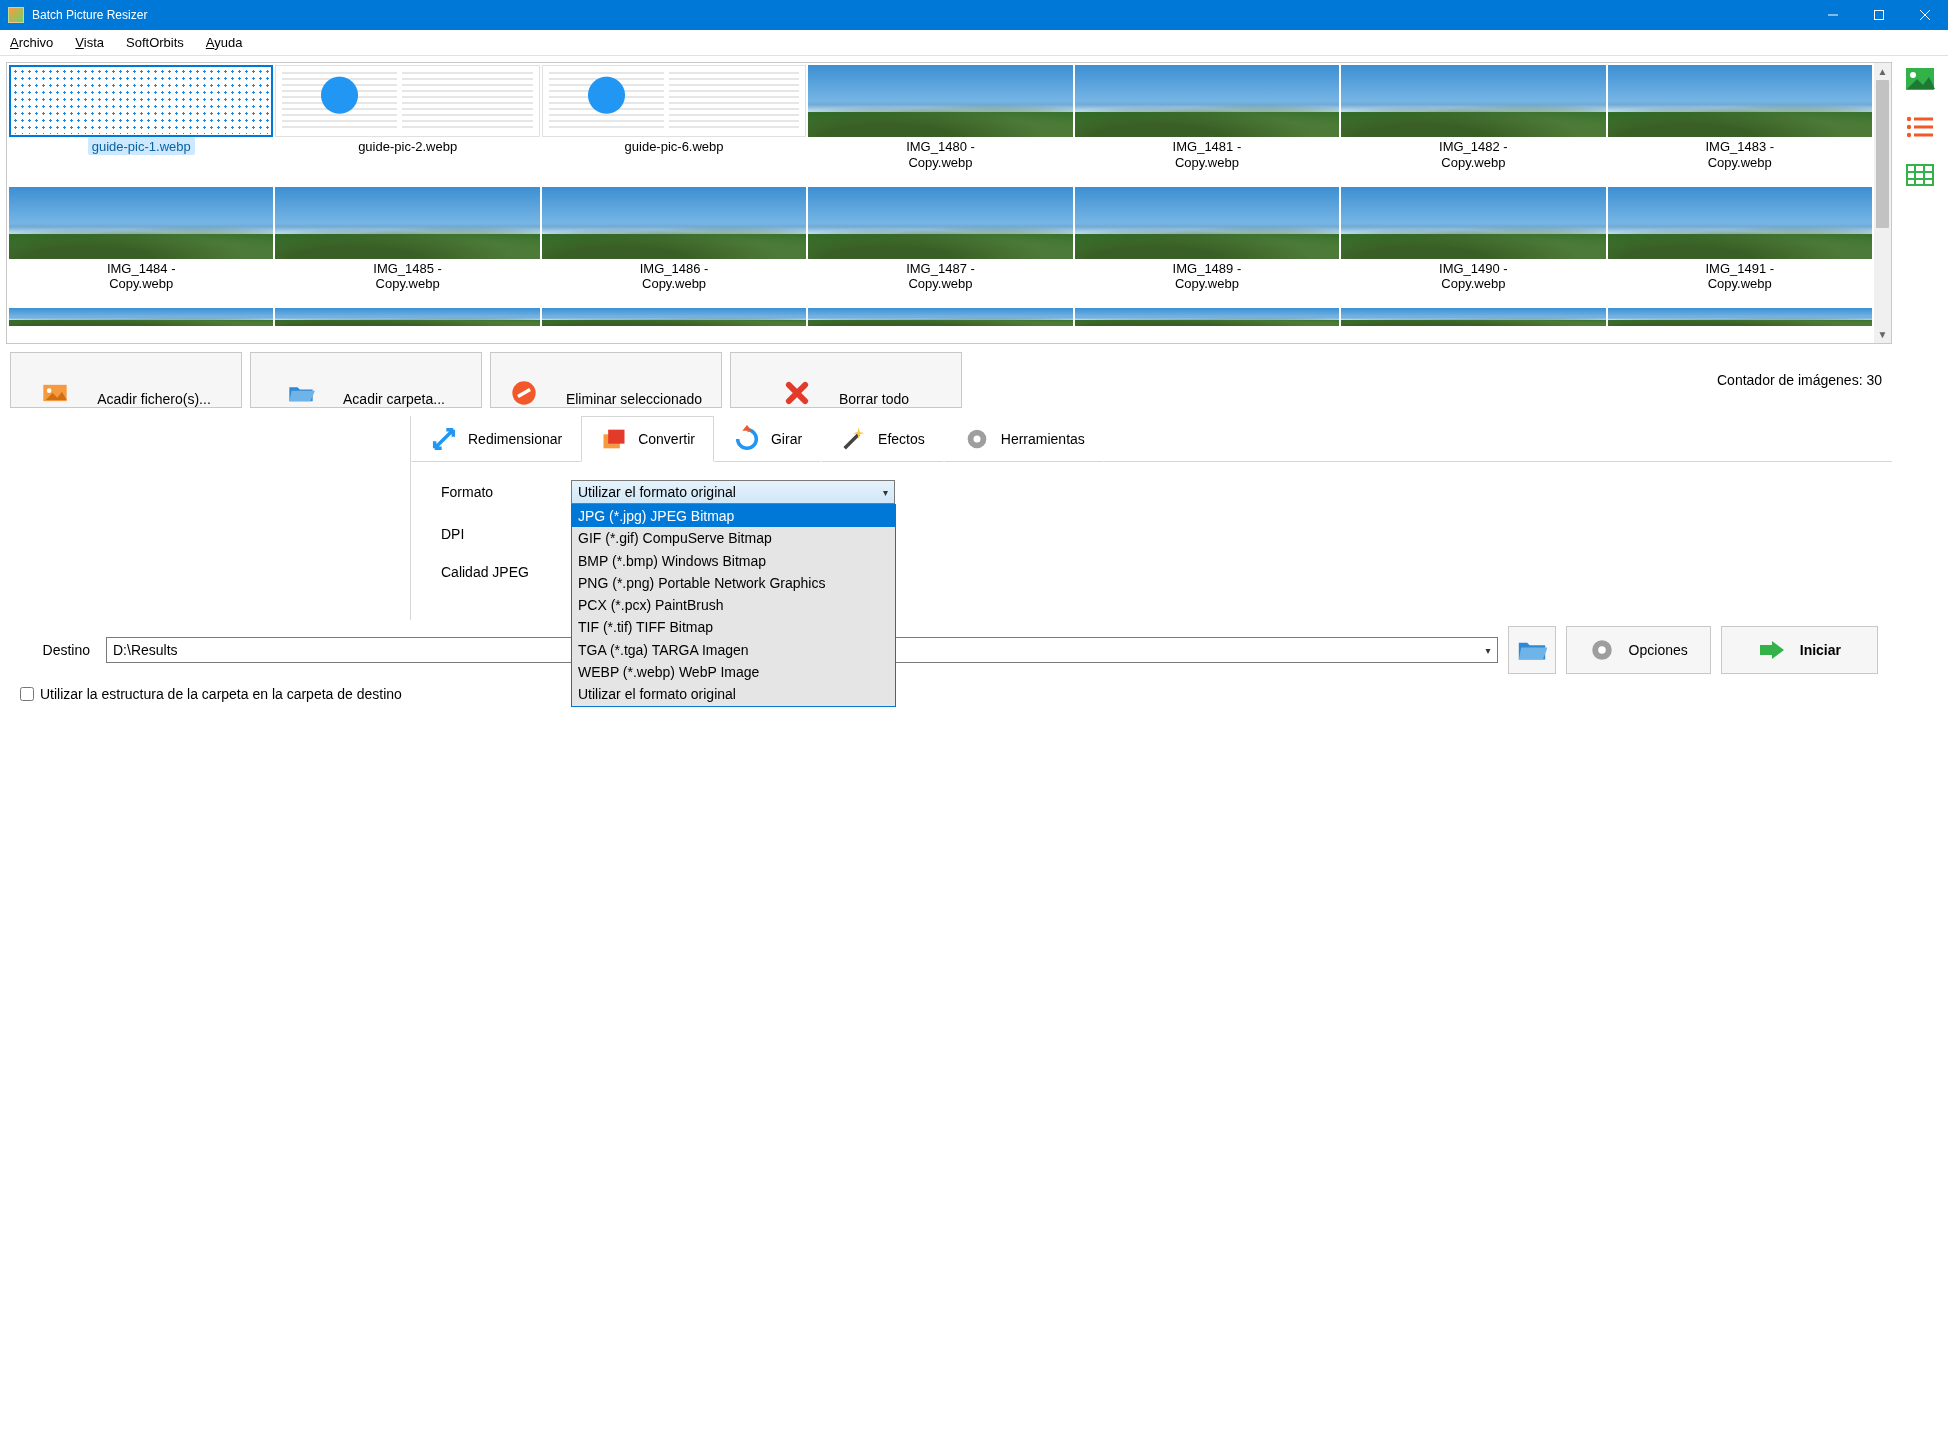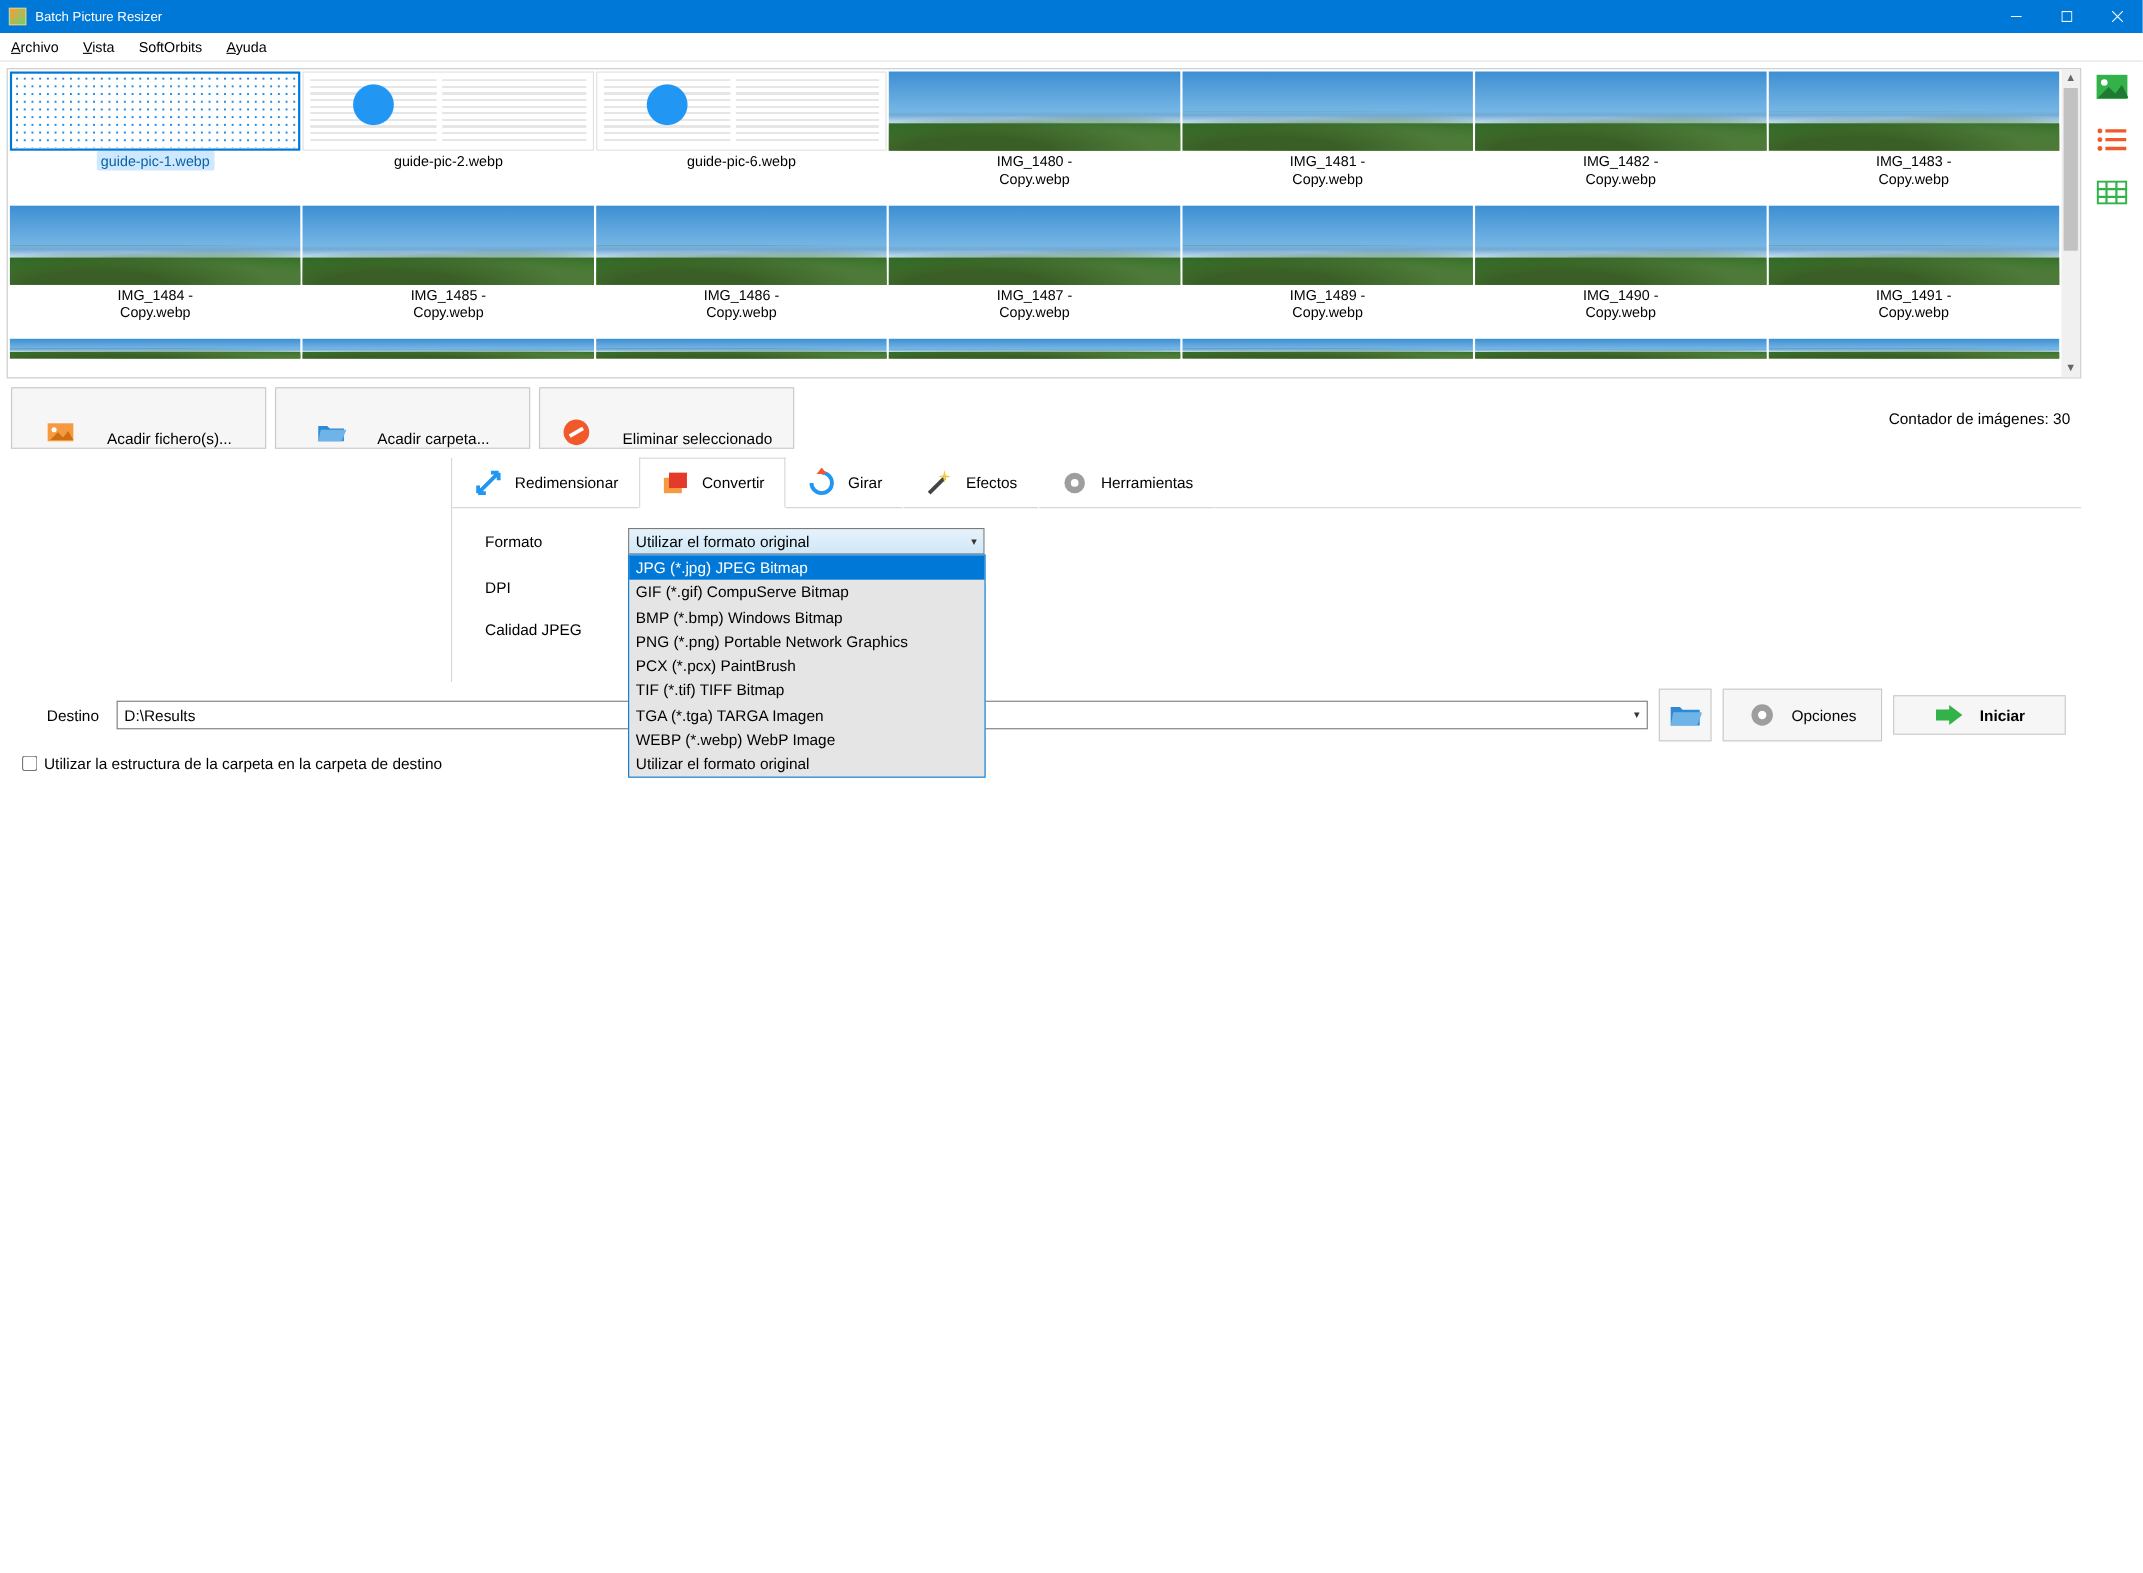--- a/index.html
+++ b/index.html
@@ -203,21 +203,21 @@
     border:1px solid #c8c8c8; background:#f6f6f6;
     display:flex; align-items:center; justify-content:center;
   }
   .optbtn {
     height:48px; padding: 0 22px;
     border:1px solid #c8c8c8; background:#f6f6f6;
     display:flex; align-items:center; gap:14px;
     font-size:14px;
   }
   .startbtn {
-    height:36px; padding:12px 36px;
+    height:48px; padding:12px 36px;
     border:1px solid #c8c8c8; background:#f6f6f6;
     display:flex; align-items:center; gap:14px;
     font-weight:600; font-size:14px;
   }
 
   .chkrow {
     display:flex; align-items:center;
     padding: 6px 14px 10px;
     font-size: 14px;
     gap: 6px;
@@ -430,20 +430,26 @@
         </svg>
         <span>Acadir carpeta...</span>
       </div>
       <div class="btn wide">
         <svg class="ico" viewBox="0 0 24 24">
           <circle cx="12" cy="12" r="10" fill="#f1592a"></circle>
             <rect x="6" y="10.5" width="12" height="3" fill="#fff" transform="rotate(-30 12 12)"></rect>
         </svg>
         <span>Eliminar seleccionado</span>
       </div>
+      <div class="btn wide">
+        <svg class="ico" viewBox="0 0 24 24">
+          <path d="M5 5 L19 19 M19 5 L5 19" stroke="#e43a2a" stroke-width="5" stroke-linecap="round"></path>
+        </svg>
+        <span>Borrar todo</span>
+      </div>
       <div class="counter">
         <span>Contador de imágenes:</span>
         <span>30</span>
       </div>
     </div>
 
     <div class="mid-row">
       <div class="preview"></div>
 
       <div class="tabs-and-body">

